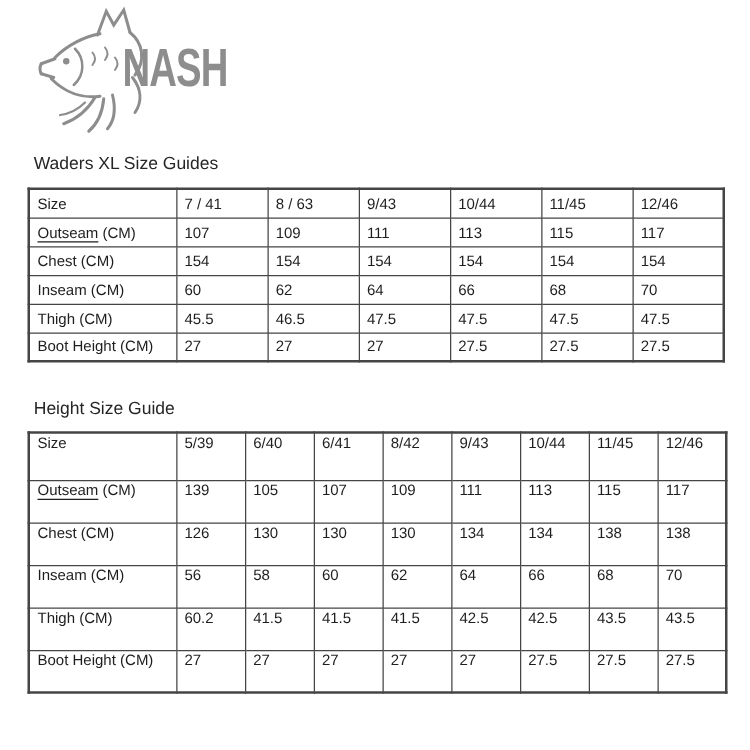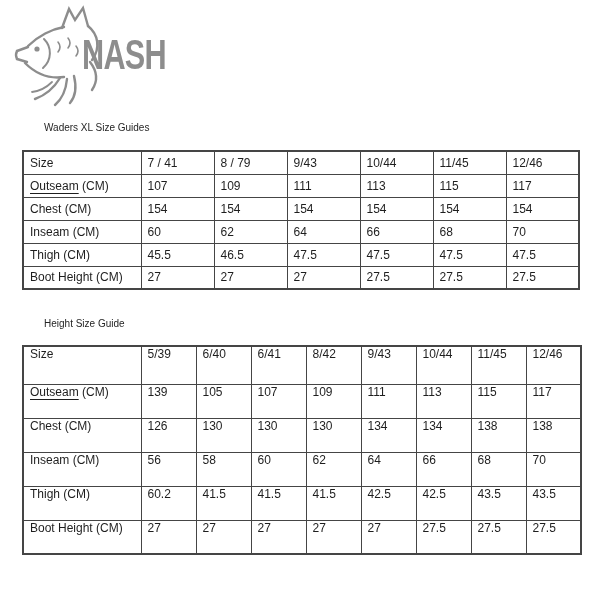--- a/index.html
+++ b/index.html
@@ -7,35 +7,34 @@
   body {
     background: #ffffff;
     font-family: "Liberation Sans", sans-serif;
     color: #1e1e1e;
     position: relative;
     overflow: hidden;
   }
   .page { position: absolute; inset: 0; background: #fff; }
 
   
-  .logo { position: absolute; left: 12px; top: 2px; width: 210px; height: 108px; }
+  .logo { position: absolute; left: 28px; top: 2px; width: 210px; height: 108px; }
   .logo svg { width: 100%; height: 100%; }
   .brand-text {
     font-family: "Liberation Sans", sans-serif;
     font-weight: bold;
     letter-spacing: -1px;
   }
 
   
   .section-title {
     position: absolute;
     left: 27px;
-    font-size: 10px;
+    font-size: 14px;
     color: #252525;
-    margin-left: 17px;
   }
   .title-1 { top: 122px; }
   .title-2 { top: 318px; }
 
   
   table.size-table {
     position: absolute;
     border-collapse: collapse;
     table-layout: fixed;
     background: #fff;
@@ -113,21 +112,21 @@
         <col style="width:73px">
         <col style="width:73px">
         <col style="width:73px">
         <col style="width:73px">
         <col style="width:73px">
     </colgroup>
     <tbody>
       <tr class="header-row">
         <td>Size</td>
         <td>7 / 41</td>
-        <td>8 / 79</td>
+        <td>8 / 63</td>
         <td>9/43</td>
         <td>10/44</td>
         <td>11/45</td>
         <td>12/46</td>
       </tr>
       <tr class="data-row">
         <td><span class="squiggle">Outseam</span><span> (CM)</span></td>
         <td>107</td>
         <td>109</td>
         <td>111</td>

